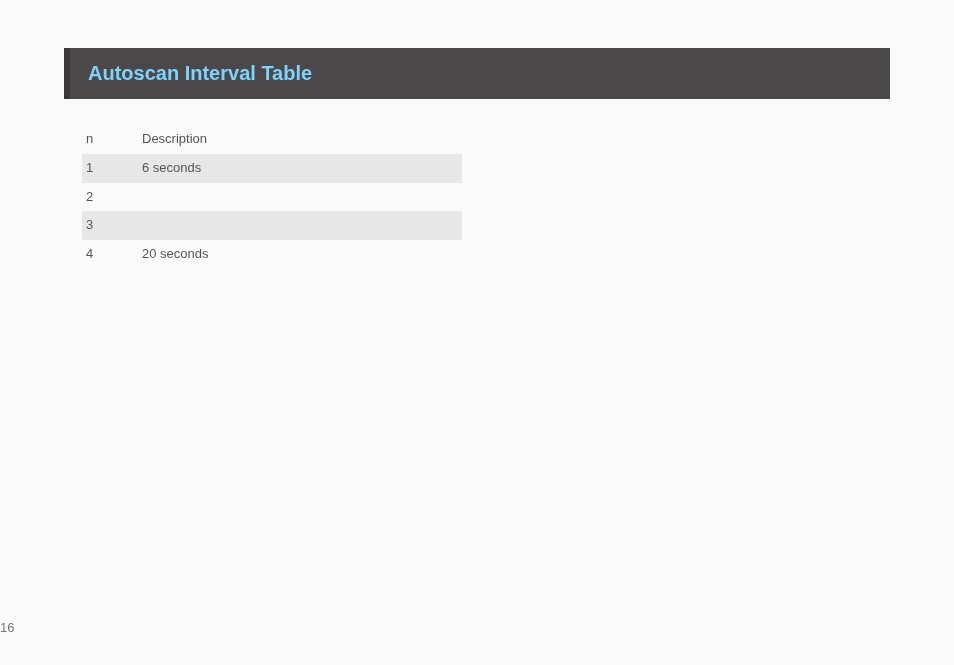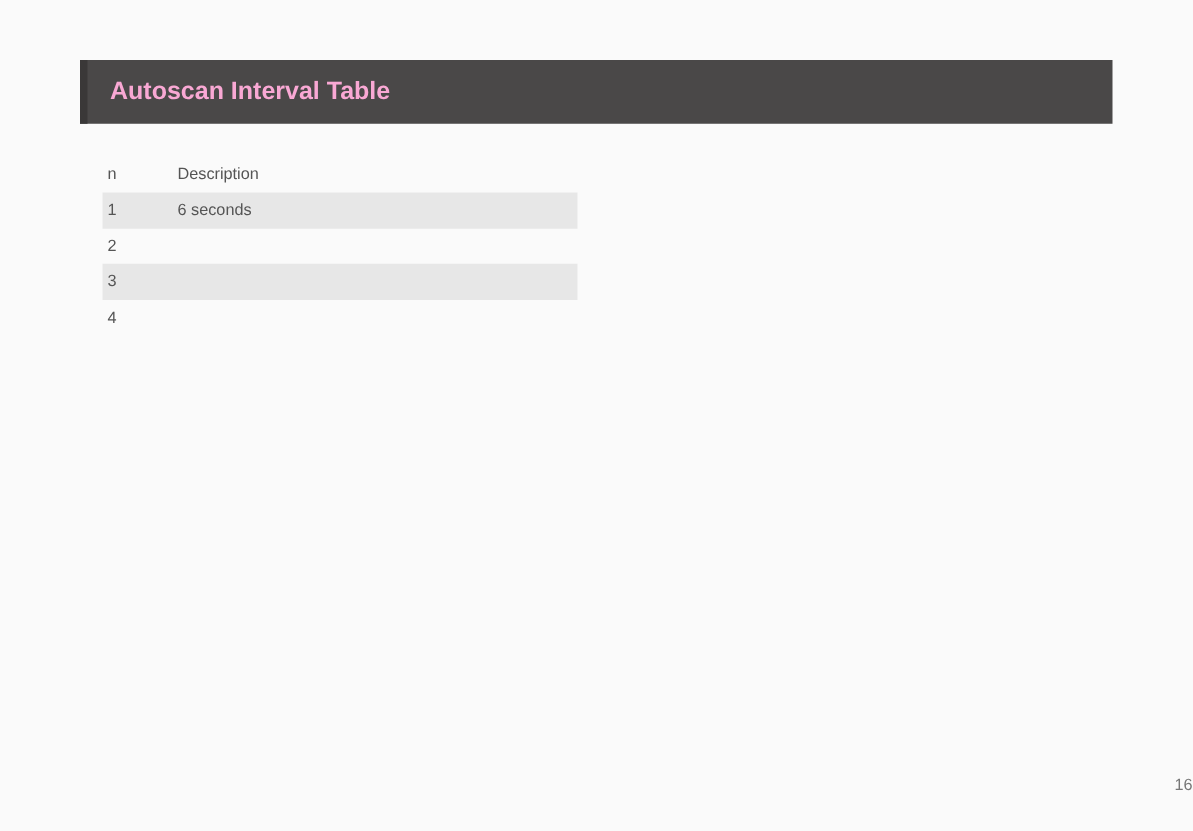--- a/index.html
+++ b/index.html
@@ -15,21 +15,21 @@
       font-family: Arial, Helvetica, sans-serif;
       position: relative;
     }
     
     .page {
       padding: 48px 64px 0 64px;
     }
     
     .header-bar {
       background: #4a4848;
-      color: #f9a8d4;
+      color: #7dd3fc;
       padding: 14px 18px;
       margin-bottom: 26px;
       border-left: 6px solid #3a3838;
     }
     
     .header-title {
       font-size: 20px;
       font-weight: bold;
     }
     
@@ -61,21 +61,21 @@
     
     .col-desc {
       flex: 1;
     }
     
     .page-number {
       position: absolute;
       bottom: 30px;
       left: 0;
       width: 100%;
-      text-align: right;
+      text-align: left;
       font-size: 13px;
       color: #777777;
       margin-top: 48px;
     }
   </style>
 </head>
 <body>
 
 <div class="page">
 
@@ -99,20 +99,21 @@
       <div class="row">
         <div class="col-n">2</div>
       </div>
 
       <div class="row shaded">
         <div class="col-n">3</div>
       </div>
 
       <div class="row">
         <div class="col-n">4</div>
+        <div class="col-desc">20 seconds</div>
       </div>
 
     </div>
   </div>
 
 </div>
 
 <div class="page-number">16</div>
 
 </body></html>

